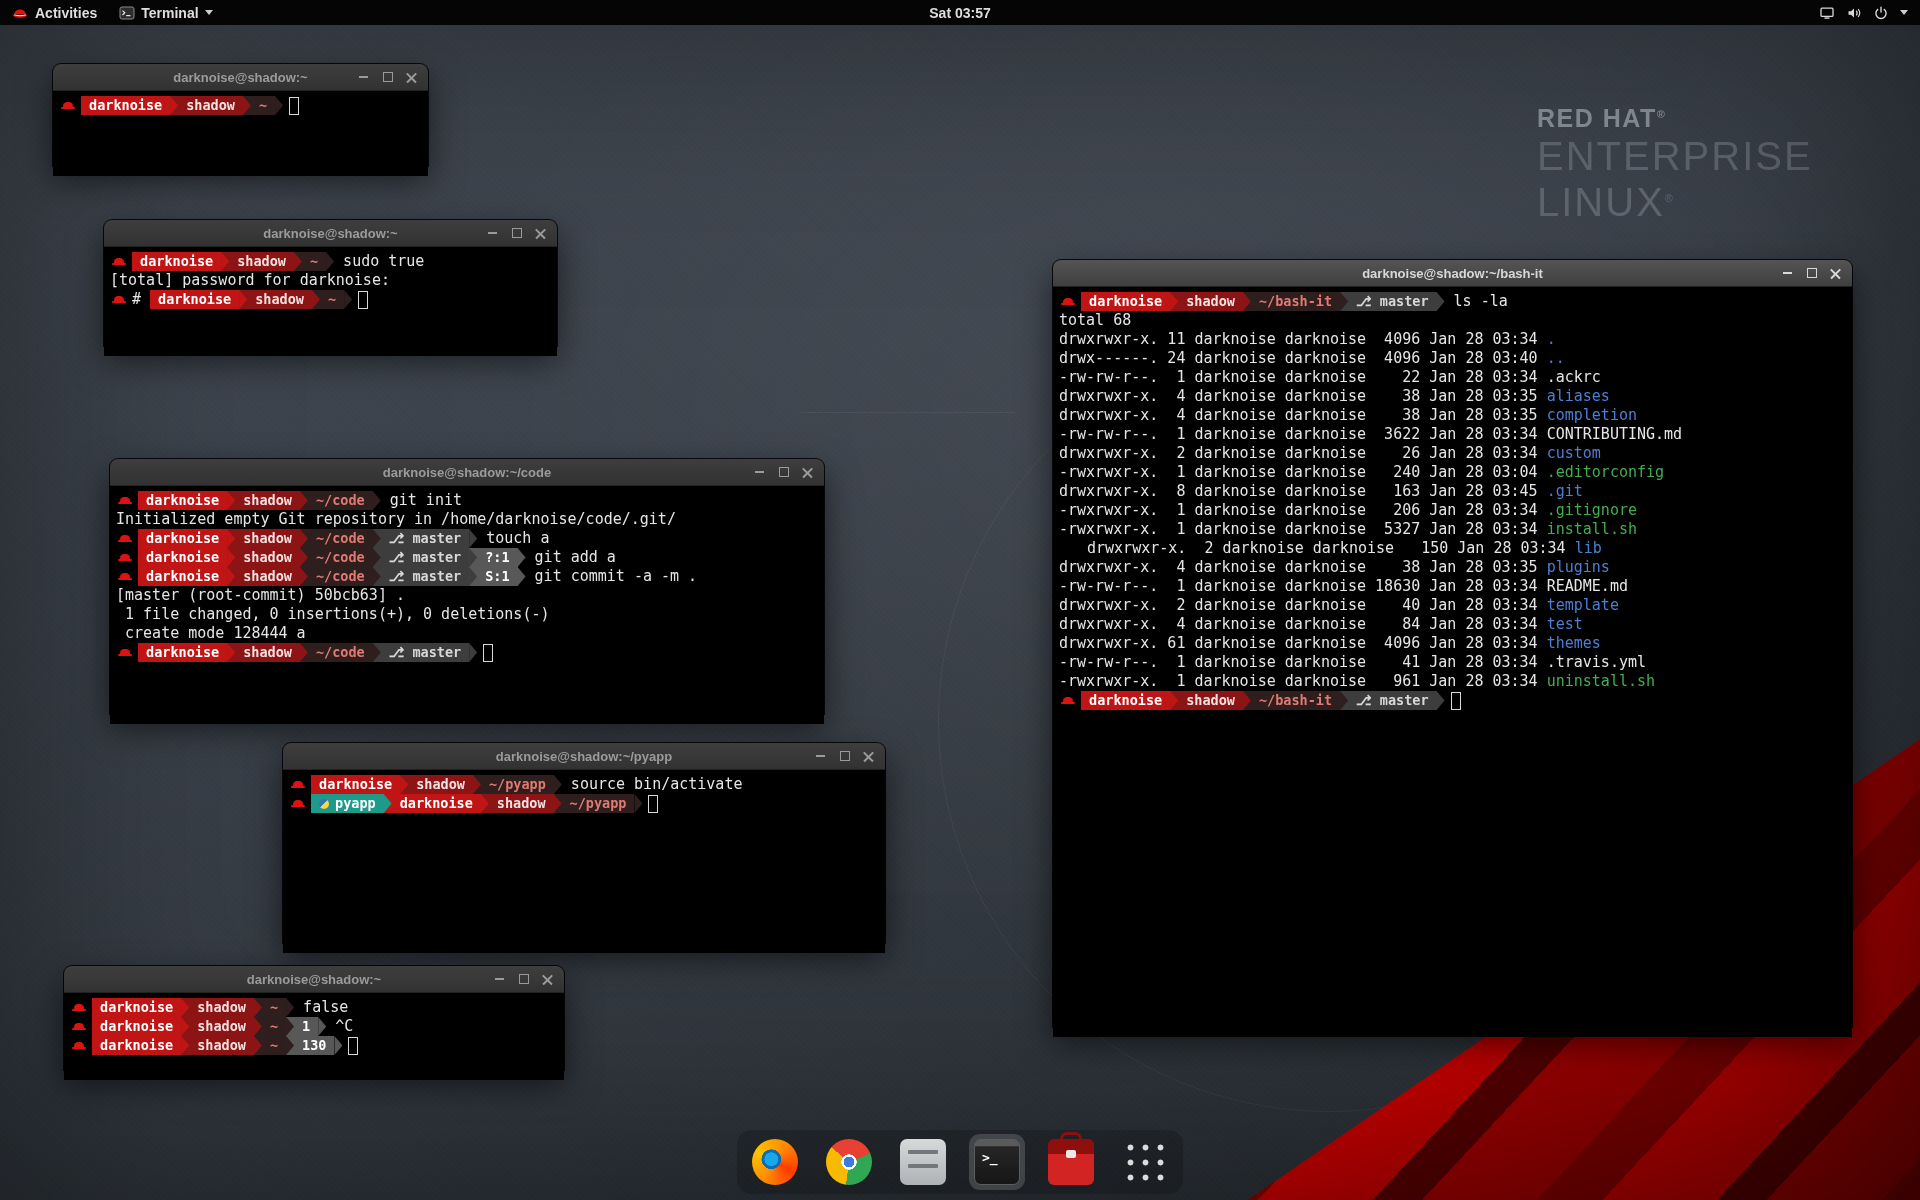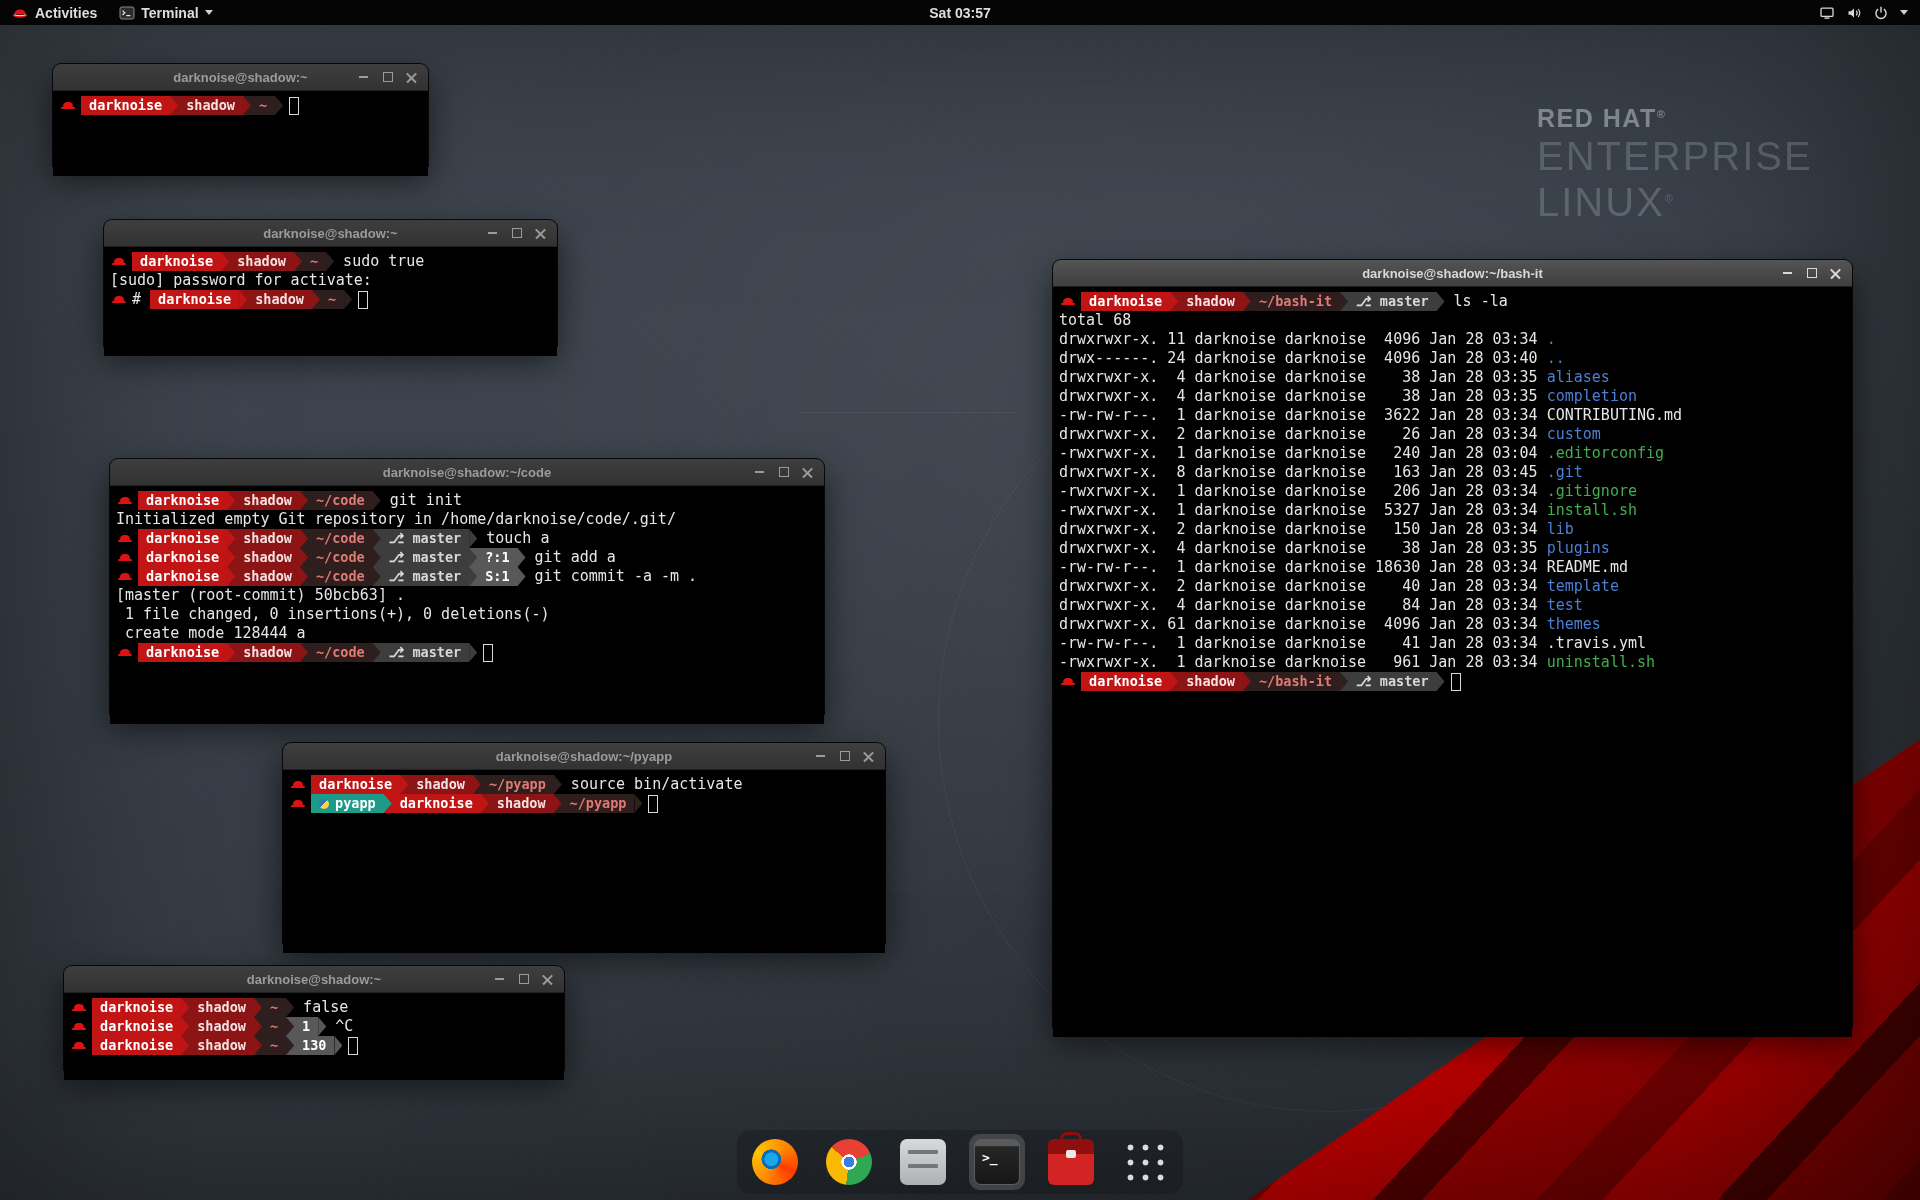--- a/index.html
+++ b/index.html
@@ -182,21 +182,21 @@
           <span class="wbtn">
             <span class="glyph glyph-maximize"></span>
           </span>
           <span class="wbtn">
             <span class="glyph glyph-close"></span>
           </span>
         </div>
       </div>
       <div class="tcontent">
         <div class="tline"><span class="hat"></span><span class="seg seg-user" style="background: rgb(193, 21, 21); color: rgb(255, 255, 255);">darknoise</span><span class="arr" style="background: rgb(140, 20, 20);"><span class="arr-tri" style="background: rgb(193, 21, 21);"></span></span><span class="seg seg-host" style="background: rgb(140, 20, 20); color: rgb(244, 226, 226);">shadow</span><span class="arr" style="background: rgb(46, 30, 30);"><span class="arr-tri" style="background: rgb(140, 20, 20);"></span></span><span class="seg seg-path" style="background: rgb(46, 30, 30); color: rgb(224, 122, 114);">~</span><span class="arr" style="background: transparent;"><span class="arr-tri" style="background: rgb(46, 30, 30);"></span></span><span class="txt t-plain" style="color: rgb(230, 230, 230);"> sudo true</span></div>
-        <div class="tline"><span class="txt t-plain" style="color: rgb(230, 230, 230);">[sudo] password for activate:</span></div>
+        <div class="tline"><span class="txt t-plain" style="color: rgb(230, 230, 230);">[total] password for darknoise:</span></div>
         <div class="tline"><span class="hat"></span><span class="txt t-plain" style="color: rgb(230, 230, 230);"># </span><span class="seg seg-user" style="background: rgb(193, 21, 21); color: rgb(255, 255, 255);">darknoise</span><span class="arr" style="background: rgb(140, 20, 20);"><span class="arr-tri" style="background: rgb(193, 21, 21);"></span></span><span class="seg seg-host" style="background: rgb(140, 20, 20); color: rgb(244, 226, 226);">shadow</span><span class="arr" style="background: rgb(46, 30, 30);"><span class="arr-tri" style="background: rgb(140, 20, 20);"></span></span><span class="seg seg-path" style="background: rgb(46, 30, 30); color: rgb(224, 122, 114);">~</span><span class="arr" style="background: transparent;"><span class="arr-tri" style="background: rgb(46, 30, 30);"></span></span><span class="cursor"></span></div>
       </div>
     </div>
     <div class="window" style="left: 110px; top: 459px; width: 714px; height: 255px; z-index: 12;">
       <div class="titlebar">
         <span class="title">darknoise@shadow:~/code</span>
         <div class="wbtns">
           <span class="wbtn">
             <span class="glyph glyph-minimize"></span>
           </span>
@@ -274,29 +274,30 @@
           <span class="wbtn">
             <span class="glyph glyph-close"></span>
           </span>
         </div>
       </div>
       <div class="tcontent">
         <div class="tline"><span class="hat"></span><span class="seg seg-user" style="background: rgb(193, 21, 21); color: rgb(255, 255, 255);">darknoise</span><span class="arr" style="background: rgb(140, 20, 20);"><span class="arr-tri" style="background: rgb(193, 21, 21);"></span></span><span class="seg seg-host" style="background: rgb(140, 20, 20); color: rgb(244, 226, 226);">shadow</span><span class="arr" style="background: rgb(46, 30, 30);"><span class="arr-tri" style="background: rgb(140, 20, 20);"></span></span><span class="seg seg-path" style="background: rgb(46, 30, 30); color: rgb(224, 122, 114);">~/bash-it</span><span class="arr" style="background: rgb(61, 61, 61);"><span class="arr-tri" style="background: rgb(46, 30, 30);"></span></span><span class="seg seg-git" style="background: rgb(61, 61, 61); color: rgb(216, 216, 216);">⎇ master</span><span class="arr" style="background: transparent;"><span class="arr-tri" style="background: rgb(61, 61, 61);"></span></span><span class="txt t-plain" style="color: rgb(230, 230, 230);"> ls -la</span></div>
         <div class="tline"><span class="txt t-plain" style="color: rgb(230, 230, 230);">total 68</span></div>
         <div class="tline"><span class="txt t-plain" style="color: rgb(230, 230, 230);">drwxrwxr-x. 11 darknoise darknoise  4096 Jan 28 03:34 </span><span class="txt t-blue" style="color: rgb(77, 127, 212);">.</span></div>
         <div class="tline"><span class="txt t-plain" style="color: rgb(230, 230, 230);">drwx------. 24 darknoise darknoise  4096 Jan 28 03:40 </span><span class="txt t-blue" style="color: rgb(77, 127, 212);">..</span></div>
+        <div class="tline"><span class="txt t-plain" style="color: rgb(230, 230, 230);">-rw-rw-r--.  1 darknoise darknoise    22 Jan 28 03:34 </span><span class="txt t-plain" style="color: rgb(230, 230, 230);">.ackrc</span></div>
         <div class="tline"><span class="txt t-plain" style="color: rgb(230, 230, 230);">drwxrwxr-x.  4 darknoise darknoise    38 Jan 28 03:35 </span><span class="txt t-blue" style="color: rgb(77, 127, 212);">aliases</span></div>
         <div class="tline"><span class="txt t-plain" style="color: rgb(230, 230, 230);">drwxrwxr-x.  4 darknoise darknoise    38 Jan 28 03:35 </span><span class="txt t-blue" style="color: rgb(77, 127, 212);">completion</span></div>
         <div class="tline"><span class="txt t-plain" style="color: rgb(230, 230, 230);">-rw-rw-r--.  1 darknoise darknoise  3622 Jan 28 03:34 </span><span class="txt t-plain" style="color: rgb(230, 230, 230);">CONTRIBUTING.md</span></div>
         <div class="tline"><span class="txt t-plain" style="color: rgb(230, 230, 230);">drwxrwxr-x.  2 darknoise darknoise    26 Jan 28 03:34 </span><span class="txt t-blue" style="color: rgb(77, 127, 212);">custom</span></div>
         <div class="tline"><span class="txt t-plain" style="color: rgb(230, 230, 230);">-rwxrwxr-x.  1 darknoise darknoise   240 Jan 28 03:04 </span><span class="txt t-green" style="color: rgb(66, 174, 79);">.editorconfig</span></div>
         <div class="tline"><span class="txt t-plain" style="color: rgb(230, 230, 230);">drwxrwxr-x.  8 darknoise darknoise   163 Jan 28 03:45 </span><span class="txt t-blue" style="color: rgb(77, 127, 212);">.git</span></div>
         <div class="tline"><span class="txt t-plain" style="color: rgb(230, 230, 230);">-rwxrwxr-x.  1 darknoise darknoise   206 Jan 28 03:34 </span><span class="txt t-green" style="color: rgb(66, 174, 79);">.gitignore</span></div>
         <div class="tline"><span class="txt t-plain" style="color: rgb(230, 230, 230);">-rwxrwxr-x.  1 darknoise darknoise  5327 Jan 28 03:34 </span><span class="txt t-green" style="color: rgb(66, 174, 79);">install.sh</span></div>
-        <div class="tline"><span class="txt t-plain" style="color: rgb(230, 230, 230);">drwxrwxr-x.  2 darknoise darknoise   150 Jan 28 03:34 </span><span class="txt t-blue" style="color: rgb(77, 127, 212);">lib</span></div>
+        <div class="tline"><span class="txt t-plain" style="color: rgb(230, 230, 230); margin-left: 28px;">drwxrwxr-x.  2 darknoise darknoise   150 Jan 28 03:34 </span><span class="txt t-blue" style="color: rgb(77, 127, 212);">lib</span></div>
         <div class="tline"><span class="txt t-plain" style="color: rgb(230, 230, 230);">drwxrwxr-x.  4 darknoise darknoise    38 Jan 28 03:35 </span><span class="txt t-blue" style="color: rgb(77, 127, 212);">plugins</span></div>
         <div class="tline"><span class="txt t-plain" style="color: rgb(230, 230, 230);">-rw-rw-r--.  1 darknoise darknoise 18630 Jan 28 03:34 </span><span class="txt t-plain" style="color: rgb(230, 230, 230);">README.md</span></div>
         <div class="tline"><span class="txt t-plain" style="color: rgb(230, 230, 230);">drwxrwxr-x.  2 darknoise darknoise    40 Jan 28 03:34 </span><span class="txt t-blue" style="color: rgb(77, 127, 212);">template</span></div>
         <div class="tline"><span class="txt t-plain" style="color: rgb(230, 230, 230);">drwxrwxr-x.  4 darknoise darknoise    84 Jan 28 03:34 </span><span class="txt t-blue" style="color: rgb(77, 127, 212);">test</span></div>
         <div class="tline"><span class="txt t-plain" style="color: rgb(230, 230, 230);">drwxrwxr-x. 61 darknoise darknoise  4096 Jan 28 03:34 </span><span class="txt t-blue" style="color: rgb(77, 127, 212);">themes</span></div>
         <div class="tline"><span class="txt t-plain" style="color: rgb(230, 230, 230);">-rw-rw-r--.  1 darknoise darknoise    41 Jan 28 03:34 </span><span class="txt t-plain" style="color: rgb(230, 230, 230);">.travis.yml</span></div>
         <div class="tline"><span class="txt t-plain" style="color: rgb(230, 230, 230);">-rwxrwxr-x.  1 darknoise darknoise   961 Jan 28 03:34 </span><span class="txt t-green" style="color: rgb(66, 174, 79);">uninstall.sh</span></div>
         <div class="tline"><span class="hat"></span><span class="seg seg-user" style="background: rgb(193, 21, 21); color: rgb(255, 255, 255);">darknoise</span><span class="arr" style="background: rgb(140, 20, 20);"><span class="arr-tri" style="background: rgb(193, 21, 21);"></span></span><span class="seg seg-host" style="background: rgb(140, 20, 20); color: rgb(244, 226, 226);">shadow</span><span class="arr" style="background: rgb(46, 30, 30);"><span class="arr-tri" style="background: rgb(140, 20, 20);"></span></span><span class="seg seg-path" style="background: rgb(46, 30, 30); color: rgb(224, 122, 114);">~/bash-it</span><span class="arr" style="background: rgb(61, 61, 61);"><span class="arr-tri" style="background: rgb(46, 30, 30);"></span></span><span class="seg seg-git" style="background: rgb(61, 61, 61); color: rgb(216, 216, 216);">⎇ master</span><span class="arr" style="background: transparent;"><span class="arr-tri" style="background: rgb(61, 61, 61);"></span></span><span class="cursor"></span></div>
       </div>
     </div>

